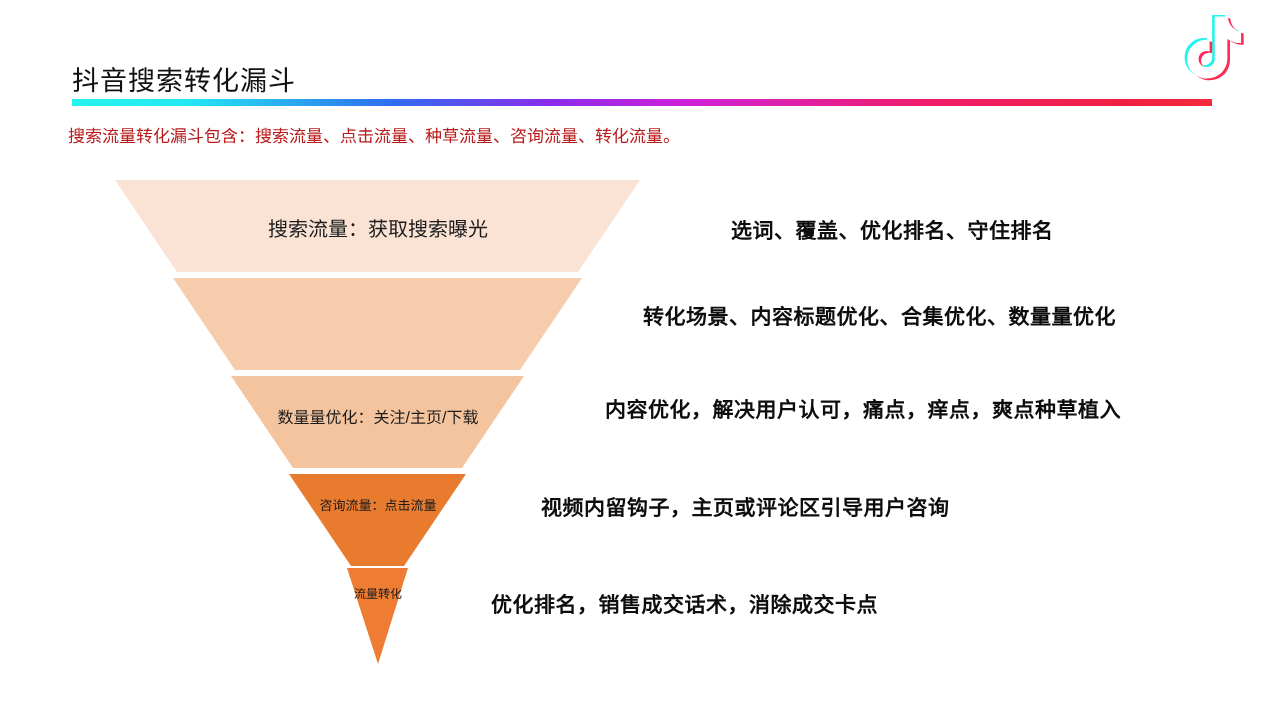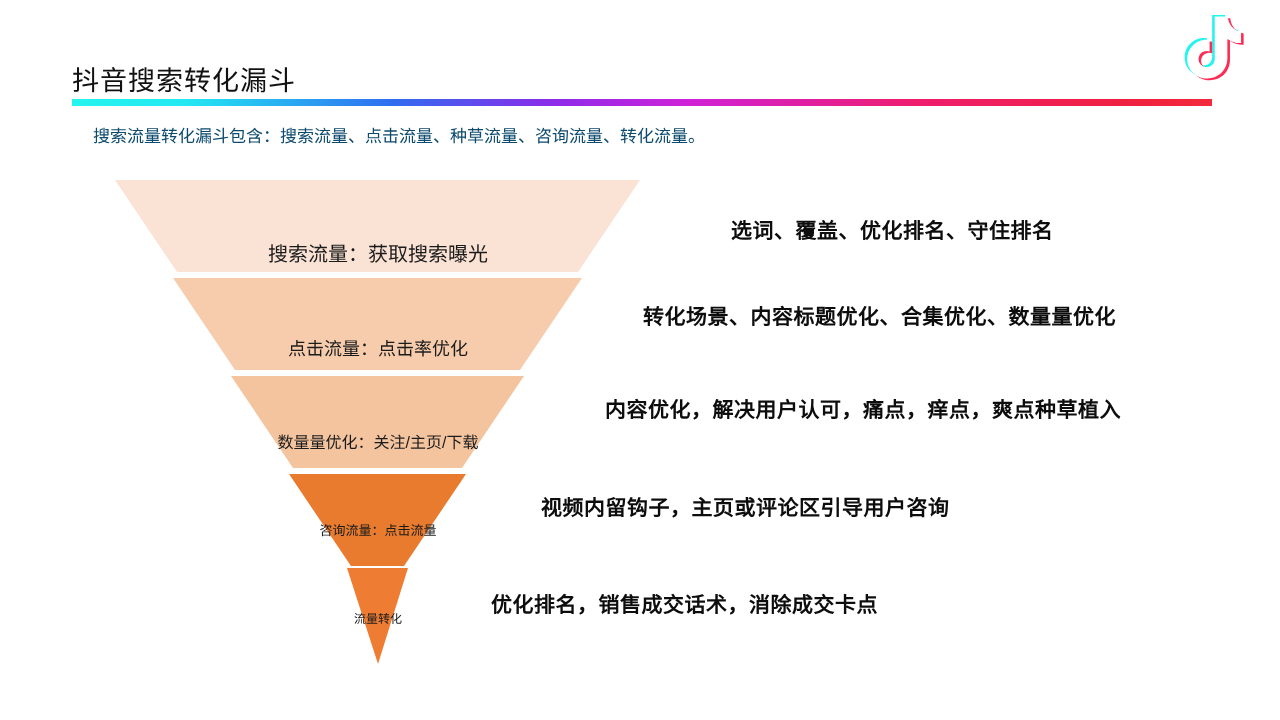--- a/index.html
+++ b/index.html
@@ -50,45 +50,44 @@
         #23e8f2 10%,
         #2f6df0 28%,
         #8b2bea 42%,
         #cf22d8 54%,
         #ee1d6e 74%,
         #f02040 93%,
         #f32a3c 100%);
   }
   .subtitle {
     position: absolute;
-    left: 93px;
+    left: 68px;
     top: 122px;
     font-size: 17px;
-    color: #0c4a6e;
+    color: #b91c1c;
     white-space: nowrap;
   }
 
   
   .funnel-wrap {
     position: absolute;
     left: 100px;
     top: 172px;
     width: 560px;
     height: 500px;
   }
   .funnel-svg { position: absolute; inset: 0; width: 100%; height: 100%; }
 
   .funnel-label {
     position: absolute;
     text-align: right;
     color: #1b1b1b;
     white-space: nowrap;
     transform: translate(-50%, -50%);
     pointer-events: none;
-    margin-top: 25px;
   }
 
   
   .note {
     position: absolute;
     font-weight: bold;
     color: #0d0d0d;
     white-space: nowrap;
     letter-spacing: 0.5px;
   }
@@ -126,21 +125,20 @@
 <div class="funnel-wrap">
   <svg class="funnel-svg" viewBox="0 0 560 500" preserveAspectRatio="none" aria-hidden="true">
     <polygon points="15,8  540,8  478,100  77,100" fill="#fae3d5"></polygon>
     <polygon points="73,106 482,106 420,198 135,198" fill="#f6ccad"></polygon>
     <polygon points="131,204 424,204 362,296 193,296" fill="#f4c49f"></polygon>
     <polygon points="189,302 366,302 304,394 251,394" fill="#e87b2e"></polygon>
     <polygon points="247,396 308,396 278,492" fill="#ee7d33"></polygon>
   </svg>
 
   <div class="funnel-label" style="left: 278px; top: 55px; font-size: 20px;">搜索流量：获取搜索曝光</div>
-  <div class="funnel-label" style="left: 278px; top: 150px; font-size: 18px;">点击流量：点击率优化</div>
   <div class="funnel-label" style="left: 278px; top: 244px; font-size: 16px;">数量量优化：关注/主页/下载</div>
   <div class="funnel-label" style="left: 278px; top: 332px; font-size: 13px;">咨询流量：点击流量</div>
   <div class="funnel-label" style="left: 278px; top: 420px; font-size: 12px;">流量转化</div>
 </div>
 
 <div class="note" style="left: 683px; top: 214px; font-size: 21px; margin-left: 48px;">选词、覆盖、优化排名、守住排名</div>
 <div class="note" style="left: 643px; top: 300px; font-size: 21px;">转化场景、内容标题优化、合集优化、数量量优化</div>
 <div class="note" style="left: 605px; top: 393px; font-size: 21px;">内容优化，解决用户认可，痛点，痒点，爽点种草植入</div>
 <div class="note" style="left: 541px; top: 491px; font-size: 21px;">视频内留钩子，主页或评论区引导用户咨询</div>
 <div class="note" style="left: 491px; top: 588px; font-size: 21px;">优化排名，销售成交话术，消除成交卡点</div>

